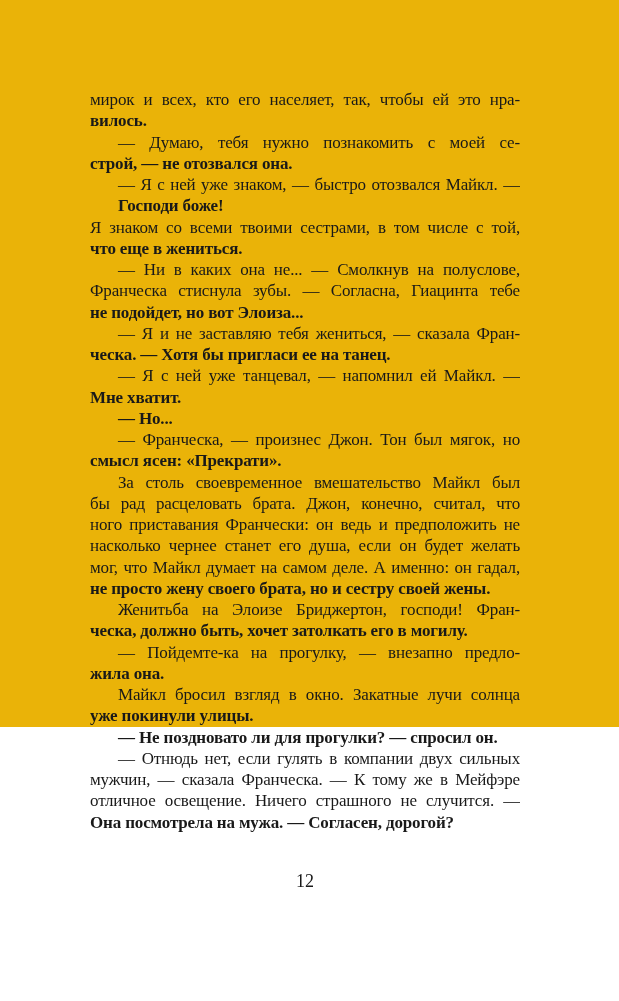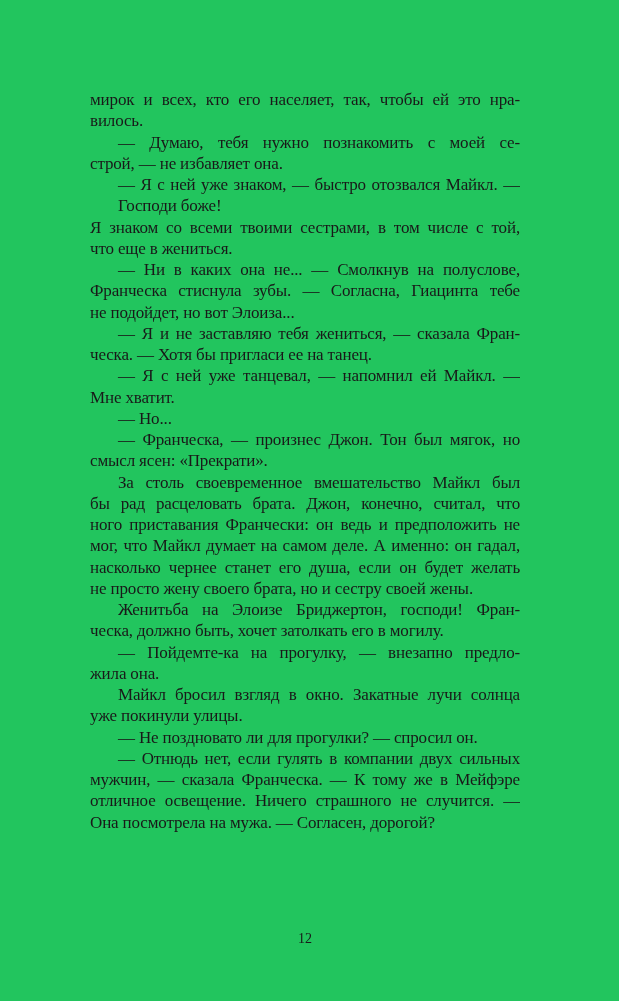--- a/index.html
+++ b/index.html
@@ -8,22 +8,22 @@
   }
   body {
     width: 619px;
     height: 1001px;
     background: #ffffff;
     overflow: hidden;
   }
   .book-page {
     position: relative;
     width: 619px;
-    height: 1001px;
-    background: #22c55e;
+    height: 727px;
+    background: #eab308;
     font-family: "Liberation Serif", "DejaVu Serif", serif;
     color: #191919;
   }
   .text-block {
     position: absolute;
     left: 90px;
     top: 89px;
     width: 430px;
   }
   .line {
@@ -32,63 +32,64 @@
     height: 21.25px;
     letter-spacing: -0.15px;
     text-align: justify;
     text-align-last: justify;
     overflow: hidden;
     white-space: normal;
   }
   .line.final {
     text-align: left;
     text-align-last: left;
+    font-weight: bold;
   }
   .line.indent {
     text-indent: 28px;
   }
   .page-number {
     position: absolute;
     left: 90px;
-    top: 928px;
+    top: 871px;
     width: 430px;
     text-align: center;
-    font-size: 14px;
+    font-size: 18px;
     line-height: 21px;
     color: #191919;
   }
 </style>
 </head>
 <body>
 
 <div class="book-page">
   <div class="text-block" id="text-block">
       <div class="line">мирок и всех, кто его населяет, так, чтобы ей это нра-</div>
       <div class="line final">вилось.</div>
       <div class="line indent">— Думаю, тебя нужно познакомить с моей се-</div>
-      <div class="line final">строй, — не избавляет она.</div>
+      <div class="line final">строй, — не отозвался она.</div>
       <div class="line indent">— Я с ней уже знаком, — быстро отозвался Майкл. —</div>
       <div class="line indent final">Господи боже!</div>
       <div class="line">Я знаком со всеми твоими сестрами, в том числе с той,</div>
       <div class="line final">что еще в жениться.</div>
       <div class="line indent">— Ни в каких она не... — Смолкнув на полуслове,</div>
       <div class="line">Франческа стиснула зубы. — Согласна, Гиацинта тебе</div>
       <div class="line final">не подойдет, но вот Элоиза...</div>
       <div class="line indent">— Я и не заставляю тебя жениться, — сказала Фран-</div>
       <div class="line final">ческа. — Хотя бы пригласи ее на танец.</div>
       <div class="line indent">— Я с ней уже танцевал, — напомнил ей Майкл. —</div>
       <div class="line final">Мне хватит.</div>
       <div class="line indent final">— Но...</div>
       <div class="line indent">— Франческа, — произнес Джон. Тон был мягок, но</div>
       <div class="line final">смысл ясен: «Прекрати».</div>
       <div class="line indent">За столь своевременное вмешательство Майкл был</div>
       <div class="line">бы рад расцеловать брата. Джон, конечно, считал, что</div>
       <div class="line">ного приставания Франчески: он ведь и предположить не</div>
+      <div class="line">насколько чернее станет его душа, если он будет желать</div>
       <div class="line">мог, что Майкл думает на самом деле. А именно: он гадал,</div>
-      <div class="line">насколько чернее станет его душа, если он будет желать</div>
       <div class="line final">не просто жену своего брата, но и сестру своей жены.</div>
       <div class="line indent">Женитьба на Элоизе Бриджертон, господи! Фран-</div>
       <div class="line final">ческа, должно быть, хочет затолкать его в могилу.</div>
       <div class="line indent">— Пойдемте-ка на прогулку, — внезапно предло-</div>
       <div class="line final">жила она.</div>
       <div class="line indent">Майкл бросил взгляд в окно. Закатные лучи солнца</div>
       <div class="line final">уже покинули улицы.</div>
       <div class="line indent final">— Не поздновато ли для прогулки? — спросил он.</div>
       <div class="line indent">— Отнюдь нет, если гулять в компании двух сильных</div>
       <div class="line">мужчин, — сказала Франческа. — К тому же в Мейфэре</div>

